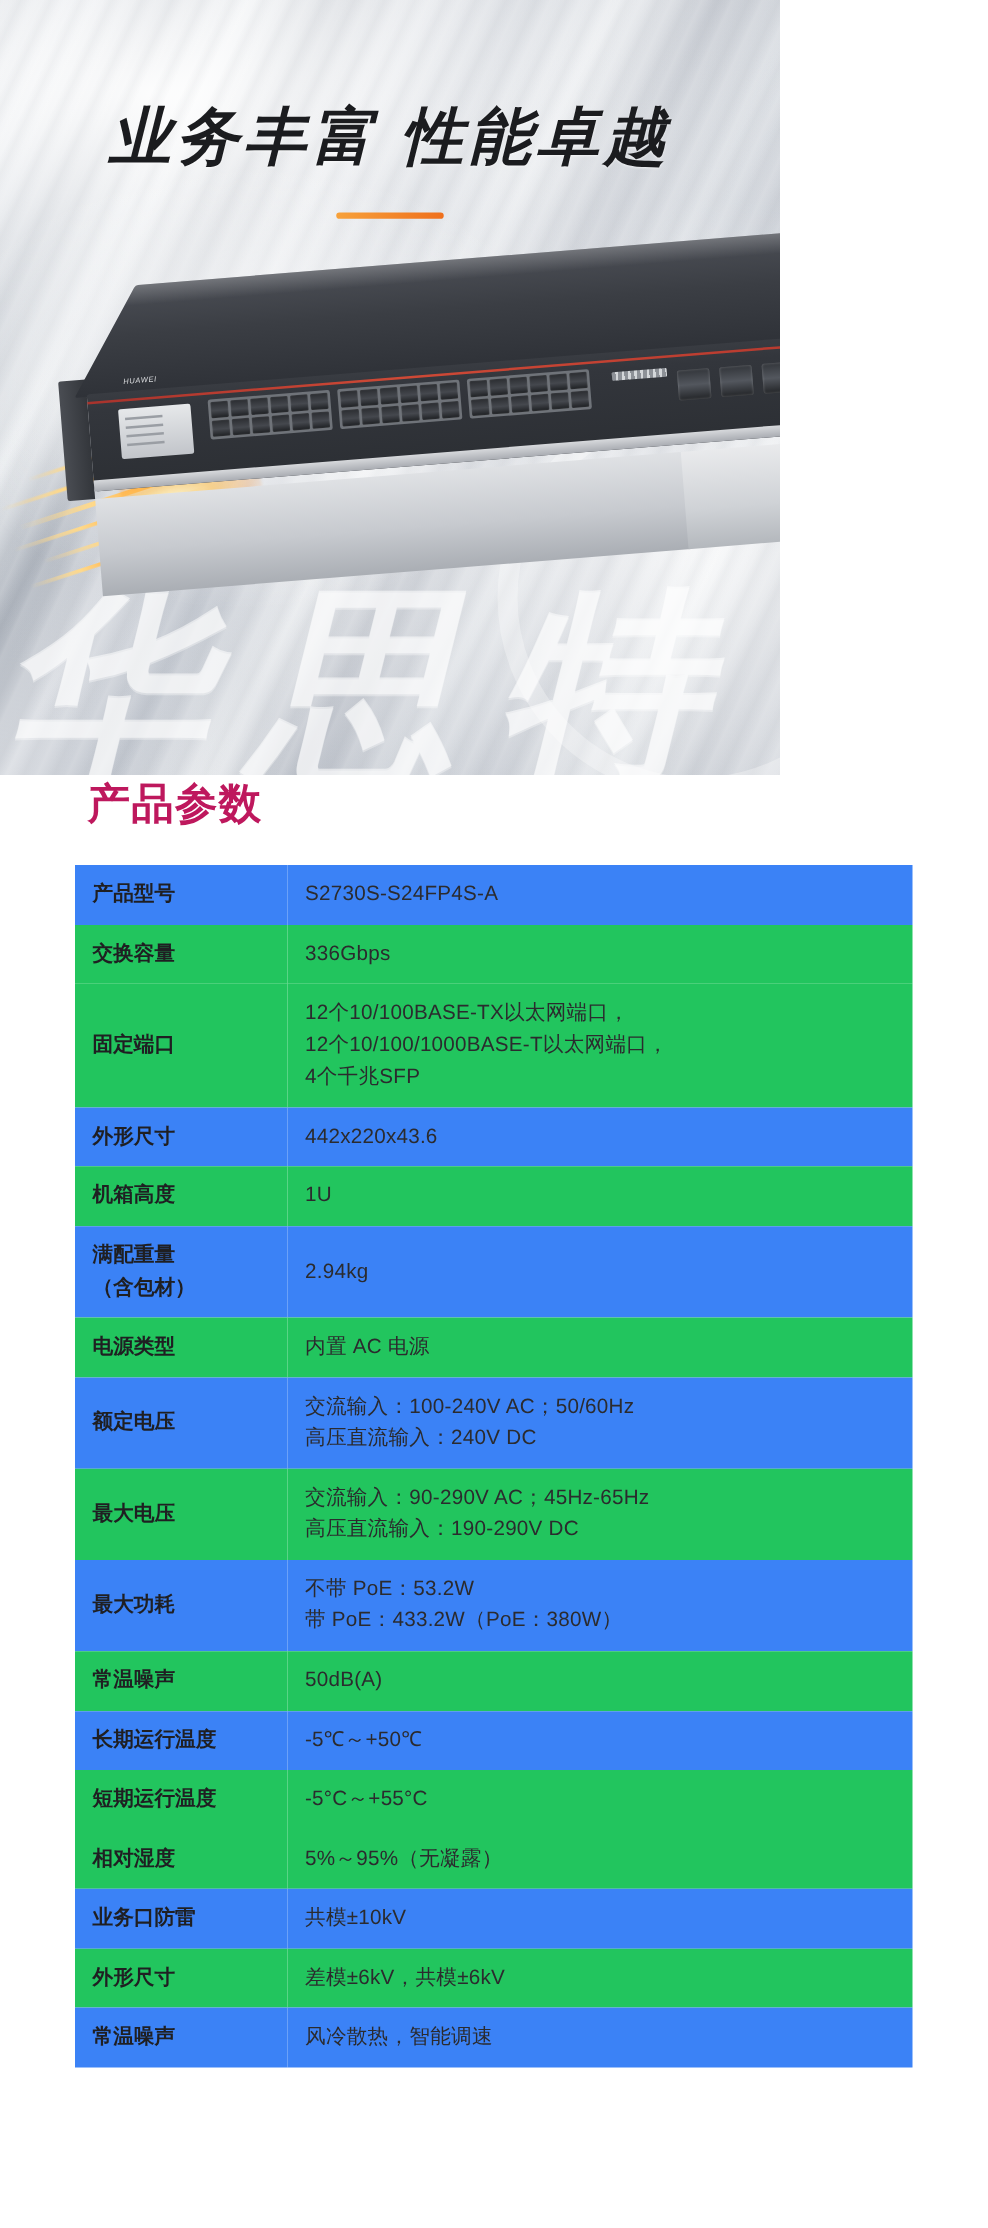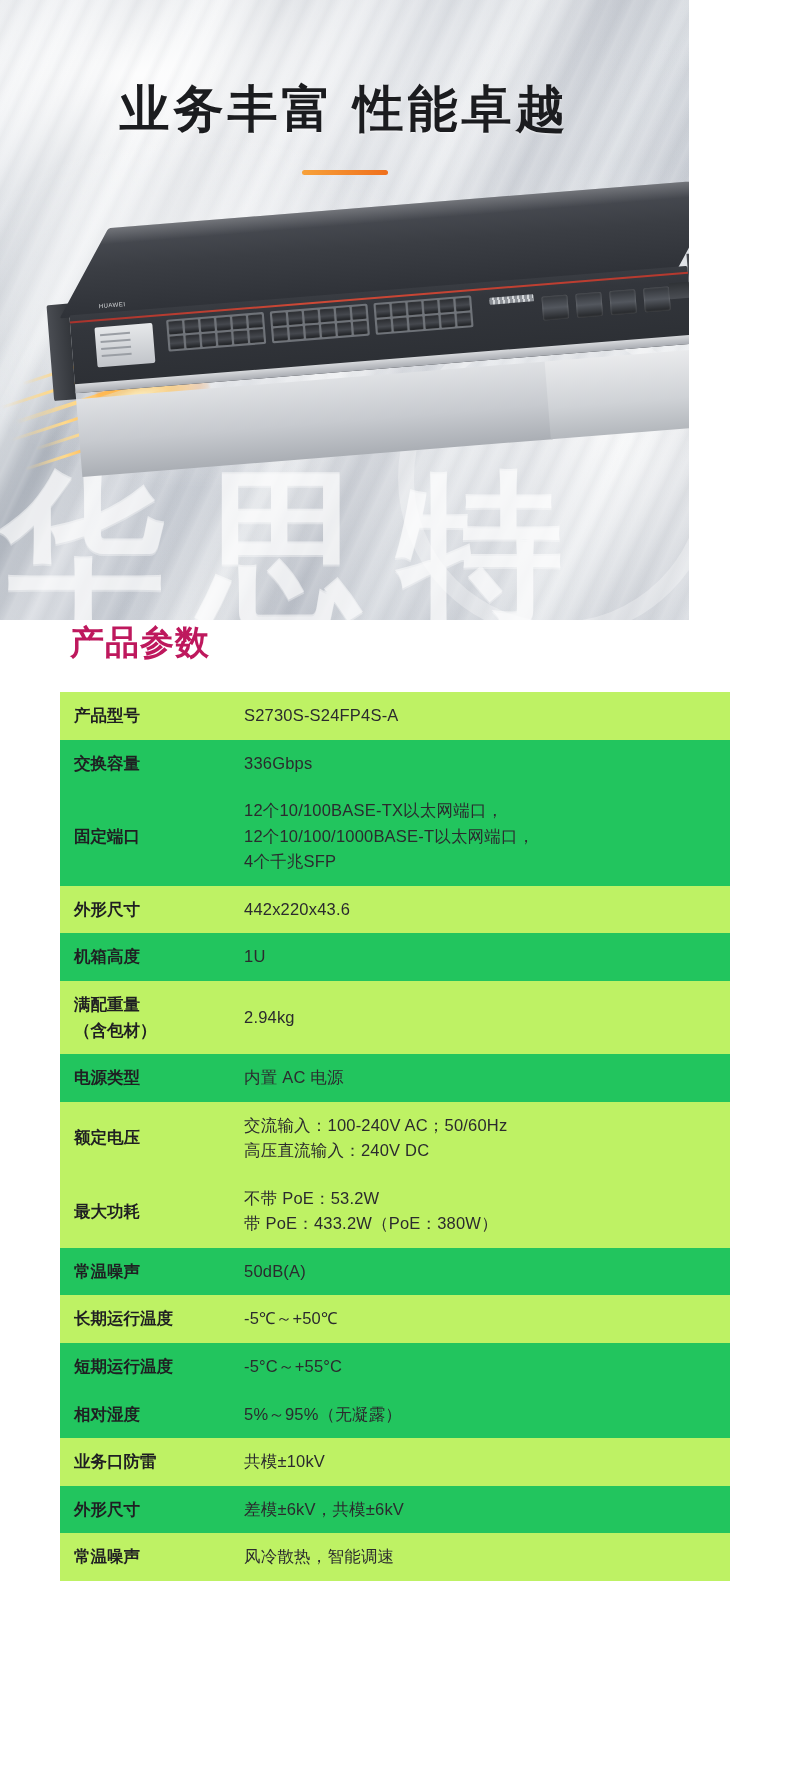--- a/index.html
+++ b/index.html
@@ -19,31 +19,32 @@
     position: relative;
     width: 790px;
     min-height: 1782px;
     overflow: hidden;
     background: #ffffff;
   }
 
   
   .hero {
     position: relative;
-    width: 689px;
+    width: 624px;
     height: 620px;
     overflow: hidden;
     background:
       radial-gradient(ellipse 900px 420px at 20% 12%, rgba(255,255,255,0.95) 0%, rgba(235,237,240,0.5) 45%, rgba(210,214,220,0) 72%),
       radial-gradient(ellipse 700px 500px at 88% 70%, rgba(255,255,255,0.75) 0%, rgba(205,209,216,0.25) 55%, rgba(190,194,201,0) 80%),
       linear-gradient(118deg,
         #c9ced5 0%, #dfe3e8 7%, #b9bfc7 14%, #e8ebee 21%,
         #aeb4bd 28%, #dcdfe4 35%, #c2c7cf 44%, #eef0f2 52%,
         #b5bac3 60%, #d9dde2 68%, #c0c5cd 76%, #e6e9ec 85%,
         #bcc1c9 93%, #d2d6dc 100%);
+    font-style: italic;
   }
   .hero-streaks {
     position: absolute; inset: 0;
     background:
       repeating-linear-gradient(115deg,
         rgba(255,255,255,0.00) 0px,
         rgba(255,255,255,0.10) 3px,
         rgba(255,255,255,0.00) 9px,
         rgba(120,127,137,0.06) 15px,
         rgba(255,255,255,0.00) 22px);
@@ -302,21 +303,21 @@
   table.spec td.k {
     width: 170px;
     font-weight: 700;
     color: #1f1f22;
     white-space: pre-line;
   }
   table.spec td.v {
     white-space: pre-line;
     letter-spacing: .2px;
   }
-  table.spec tr.alt td { background: #bef264; }
+  table.spec tr.alt td { background: #3b82f6; }
   table.spec tr td { background: #22c55e; }
 </style>
 </head>
 <body>
 
 <div class="page">
 
   <div class="hero">
     <div class="hero-streaks"></div>
     <div class="hero-glow"></div>
@@ -447,20 +448,25 @@
           </tr>
           <tr>
             <td class="k">电源类型</td>
             <td class="v">内置 AC 电源</td>
           </tr>
           <tr class="alt">
             <td class="k">额定电压</td>
             <td class="v">交流输入：100-240V AC；50/60Hz
 高压直流输入：240V DC</td>
           </tr>
+          <tr>
+            <td class="k">最大电压</td>
+            <td class="v">交流输入：90-290V AC；45Hz-65Hz
+高压直流输入：190-290V DC</td>
+          </tr>
           <tr class="alt">
             <td class="k">最大功耗</td>
             <td class="v">不带 PoE：53.2W
 带 PoE：433.2W（PoE：380W）</td>
           </tr>
           <tr>
             <td class="k">常温噪声</td>
             <td class="v">50dB(A)</td>
           </tr>
           <tr class="alt">

